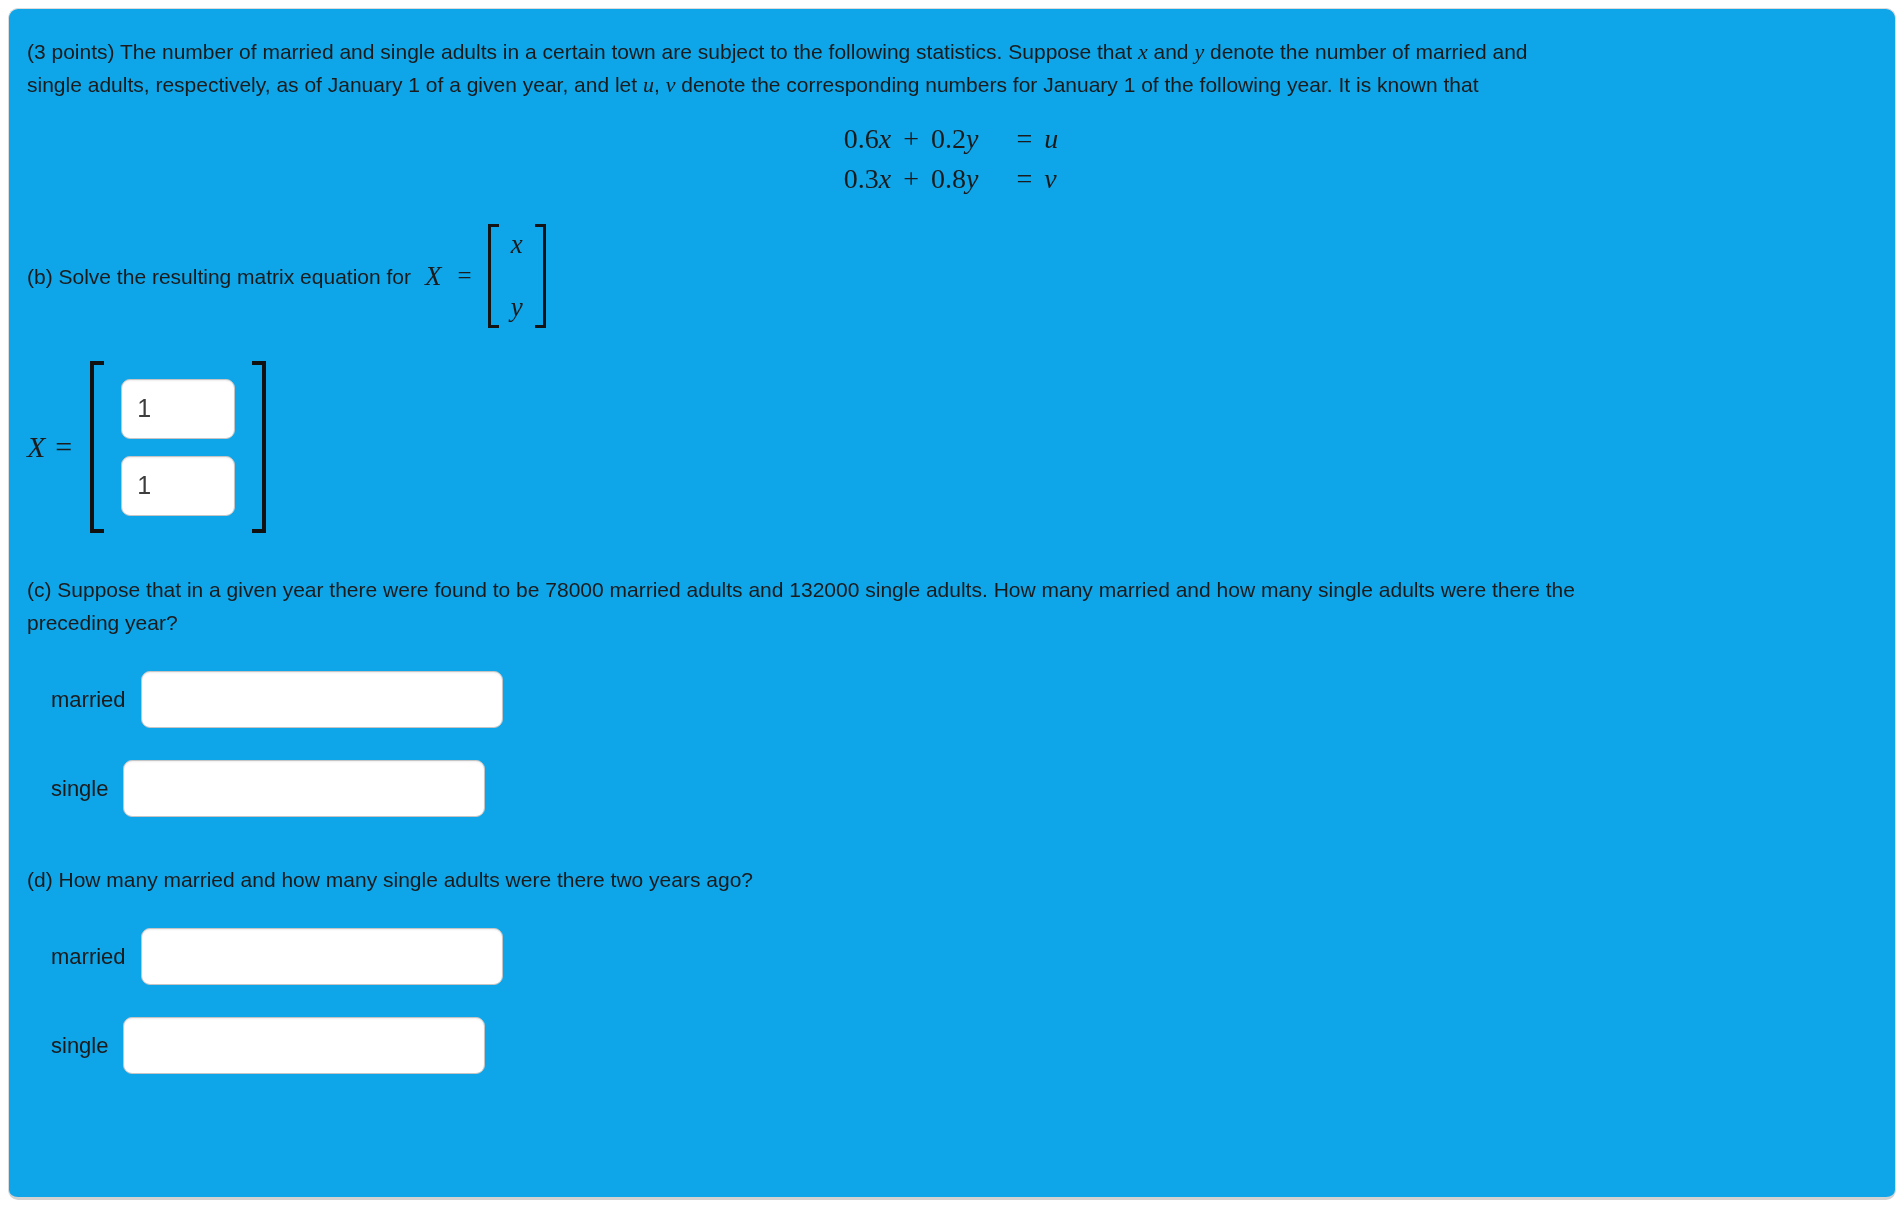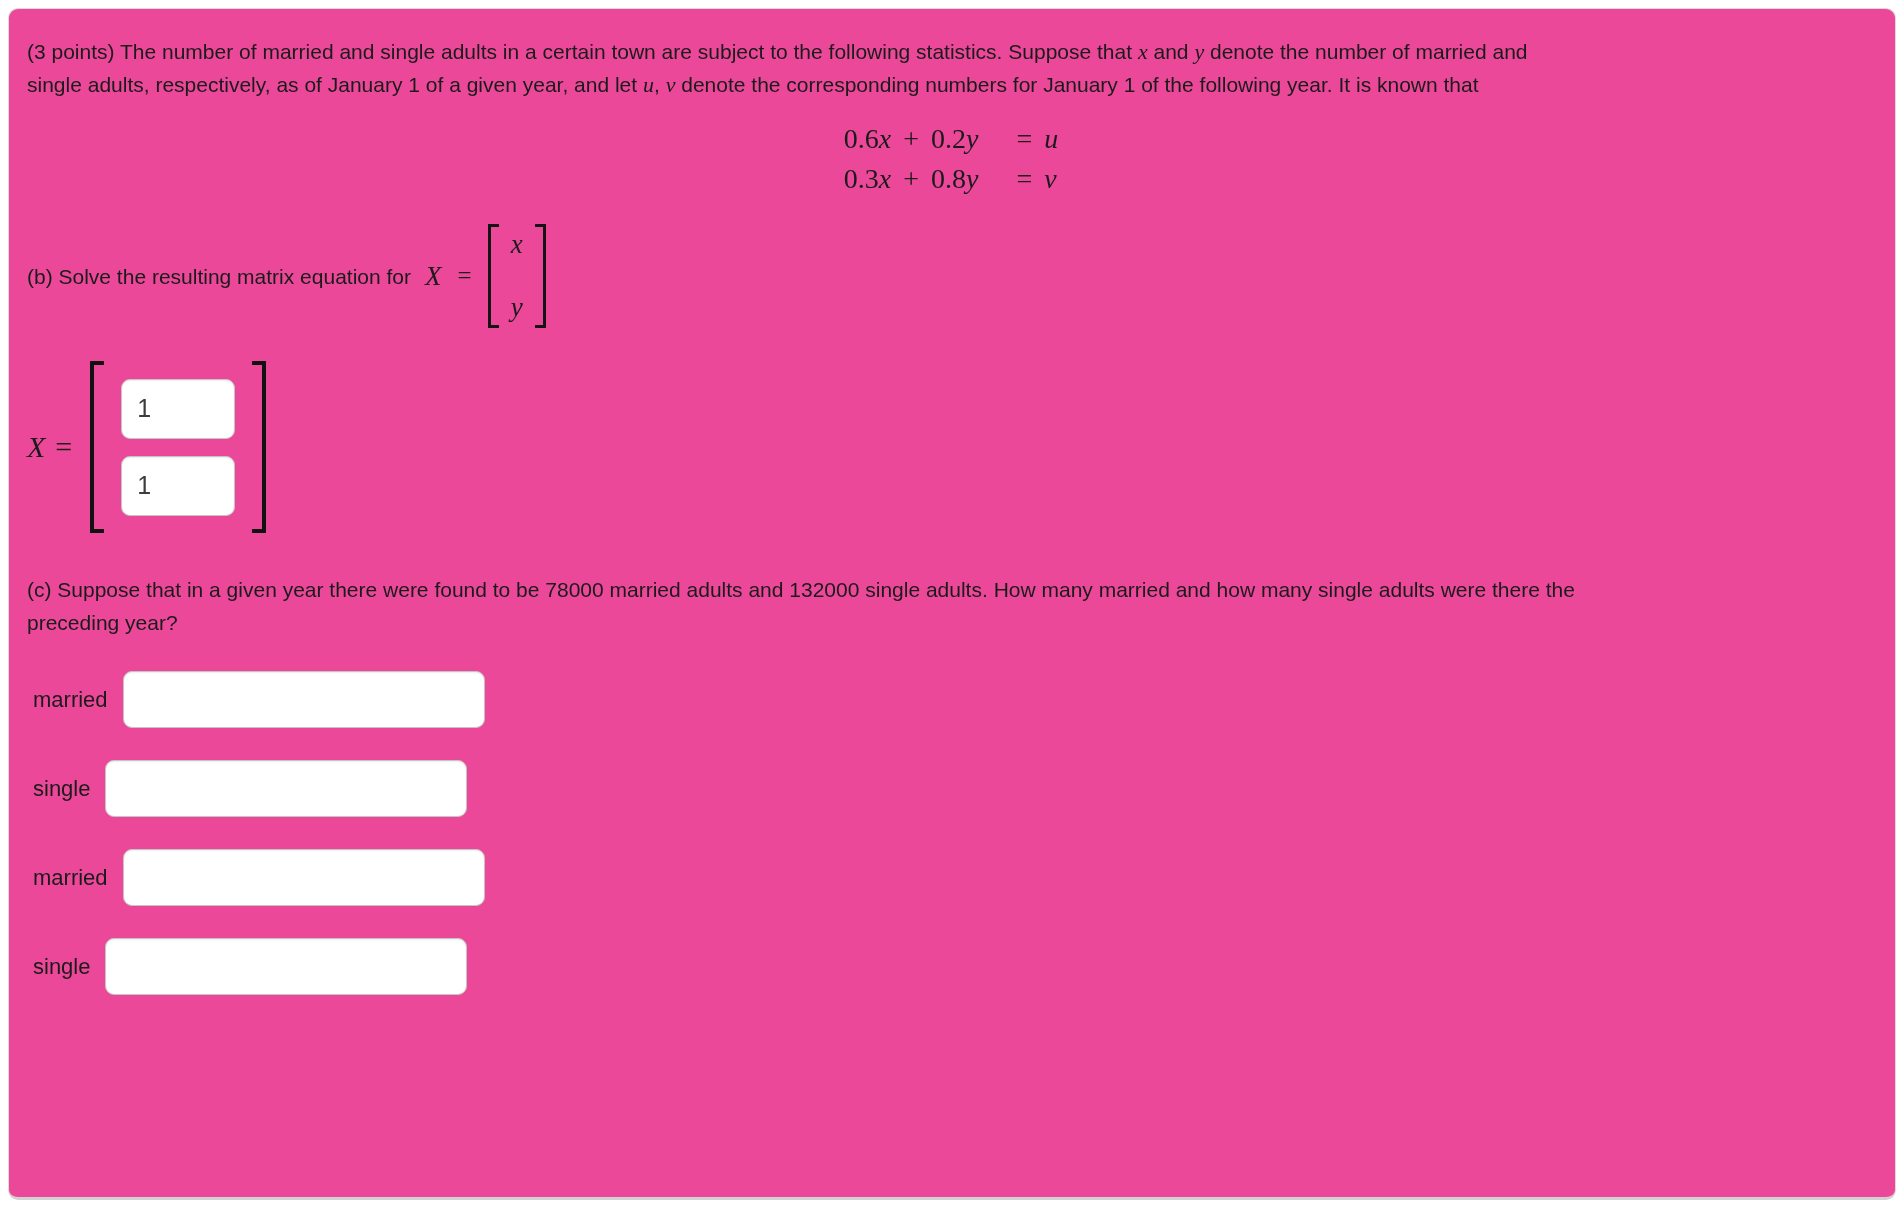--- a/index.html
+++ b/index.html
@@ -7,21 +7,21 @@
     margin: 0; padding: 0;
     background: #ffffff;
     font-family: "Liberation Sans", sans-serif;
     color: #1b1b1b;
   }
   .page { width: 1904px; height: 1214px; background: #ffffff; }
   .card {
     margin: 8px;
     width: 1888px;
     height: 1192px;
-    background: #ec4899;
+    background: #0ea5e9;
     border: 1px solid #dcdcdc;
     border-bottom: 3px solid #d2d2d2;
     border-radius: 10px;
     padding: 26px 20px 20px 18px;
     overflow: hidden;
   }
   .para {
     font-size: 21px;
     line-height: 33px;
     max-width: 1560px;
@@ -101,21 +101,21 @@
     color: #3d3d3d;
     padding: 0 0 0 15px;
     outline: none;
   }
   .part-c { margin-top: 40px; }
   .part-d { margin-top: 46px; }
   .field-row {
     display: flex;
     align-items: center;
     gap: 15px;
-    margin: 32px 0 0 6px;
+    margin: 32px 0 0 24px;
   }
   .field-label { font-size: 22px; }
   .field-input {
     width: 362px; height: 57px;
     background: #ffffff;
     border: 1px solid #c5c5c5;
     border-radius: 9px;
     box-shadow: inset 0 1px 2px rgba(0,0,0,0.07);
     font-family: "Liberation Sans", sans-serif;
     font-size: 24px;
@@ -170,20 +170,21 @@
 
     <div class="field-row">
       <span class="field-label">married</span>
       <input class="field-input" type="text" value="" style="">
     </div>
     <div class="field-row">
       <span class="field-label">single</span>
       <input class="field-input" type="text" value="" style="">
     </div>
 
+    <p class="para part-d">(d) How many married and how many single adults were there two years ago?</p>
 
     <div class="field-row">
       <span class="field-label">married</span>
       <input class="field-input" type="text" value="" style="">
     </div>
     <div class="field-row">
       <span class="field-label">single</span>
       <input class="field-input" type="text" value="" style="">
     </div>
 

